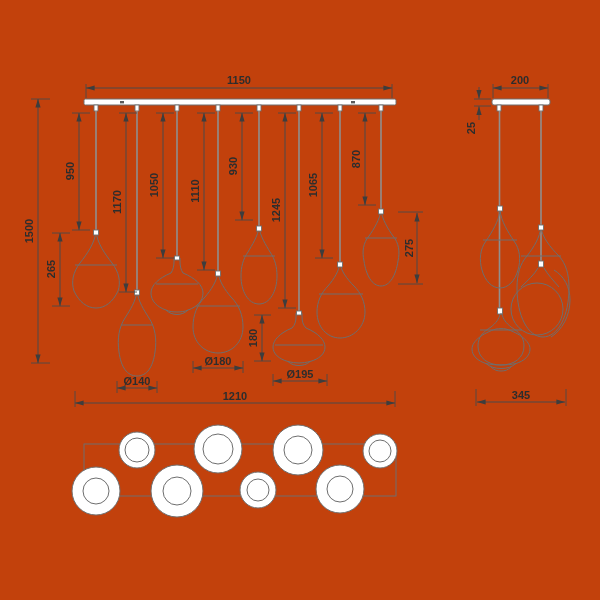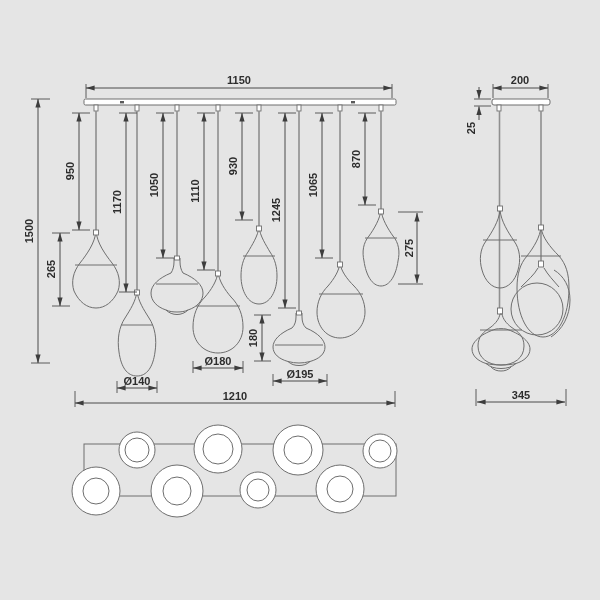--- a/index.html
+++ b/index.html
@@ -1,16 +1,16 @@
 <!DOCTYPE html>
 <html><head>
 <meta charset="utf-8">
 <style>
   html,body{margin:0;padding:0;background:#ffffff;}
-  .stage{width:600px;height:600px;background:#e5e5e5;position:relative;font-family:"Liberation Sans",sans-serif;}
+  .stage{width:600px;height:600px;background:#c2410c;position:relative;font-family:"Liberation Sans",sans-serif;}
   svg{display:block;}
   .dim{stroke:#4a4a4a;stroke-width:1;fill:none;}
   .tick{stroke:#4a4a4a;stroke-width:0.9;fill:none;}
   .shape{stroke:#6e6e6e;stroke-width:1;fill:none;}
   .shape-f{stroke:#6e6e6e;stroke-width:1;fill:#ffffff;}
   .cord{stroke:#8f8f8f;stroke-width:1.6;fill:none;}
   .cap{stroke:#6e6e6e;stroke-width:0.9;fill:#ffffff;}
   .lbl{font-family:"Liberation Sans",sans-serif;font-size:11px;font-weight:bold;fill:#2d2d2d;}
 </style>
 </head>

